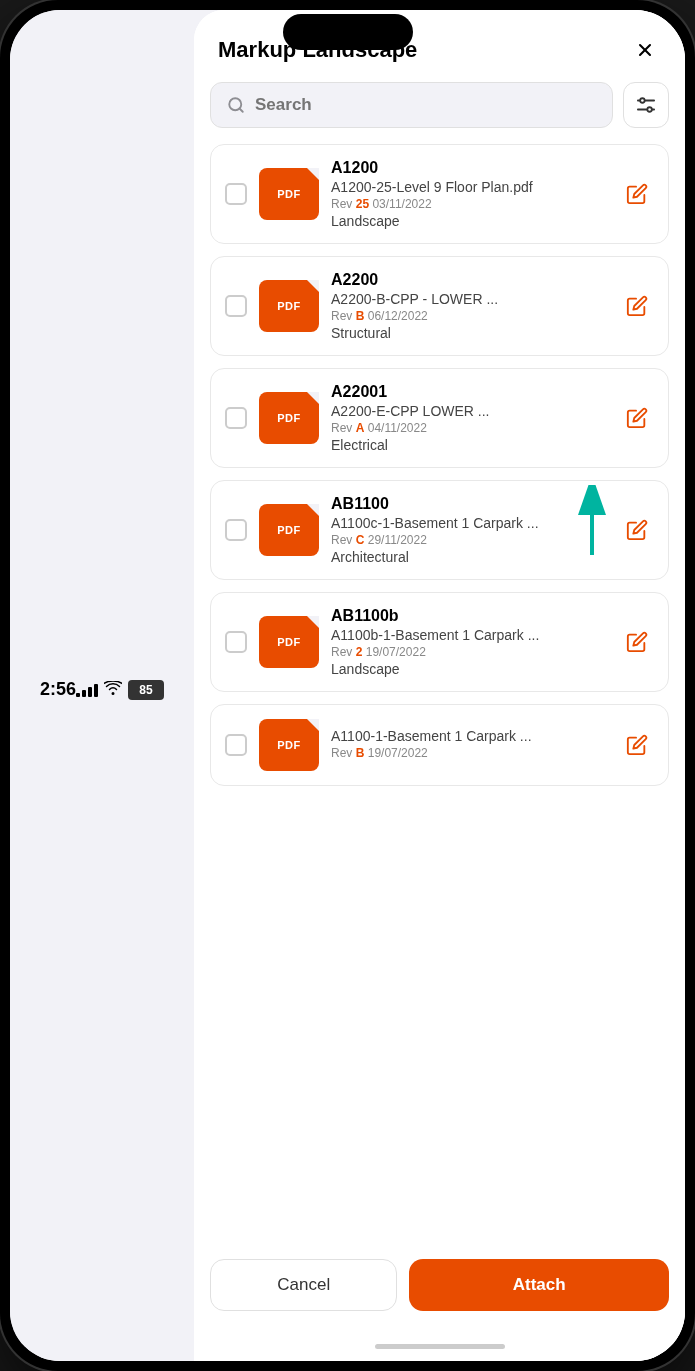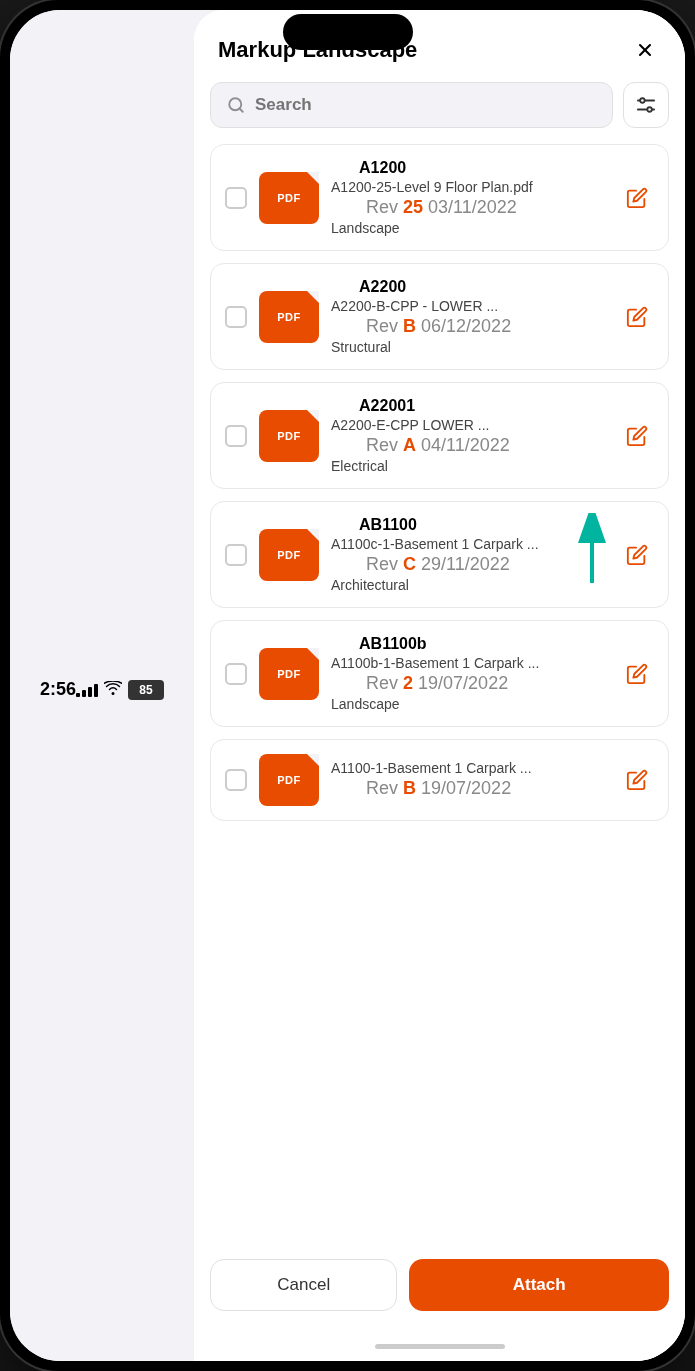--- a/index.html
+++ b/index.html
@@ -254,37 +254,35 @@
     .doc-info {
       flex: 1;
       min-width: 0;
     }
 
     .doc-name {
       font-size: 16px;
       font-weight: 700;
       color: #000;
       margin-bottom: 2px;
-      margin-left: 28px;
     }
 
     .doc-filename {
       font-size: 14px;
       color: #444;
       white-space: nowrap;
       overflow: hidden;
       text-overflow: ellipsis;
       margin-bottom: 2px;
     }
 
     .doc-rev {
-      font-size: 18px;
+      font-size: 12px;
       color: #888;
       margin-bottom: 2px;
-      margin-left: 35px;
     }
 
     .doc-rev span {
       color: #e84c00;
       font-weight: 600;
     }
 
     .doc-category {
       font-size: 14px;
       color: #444;

